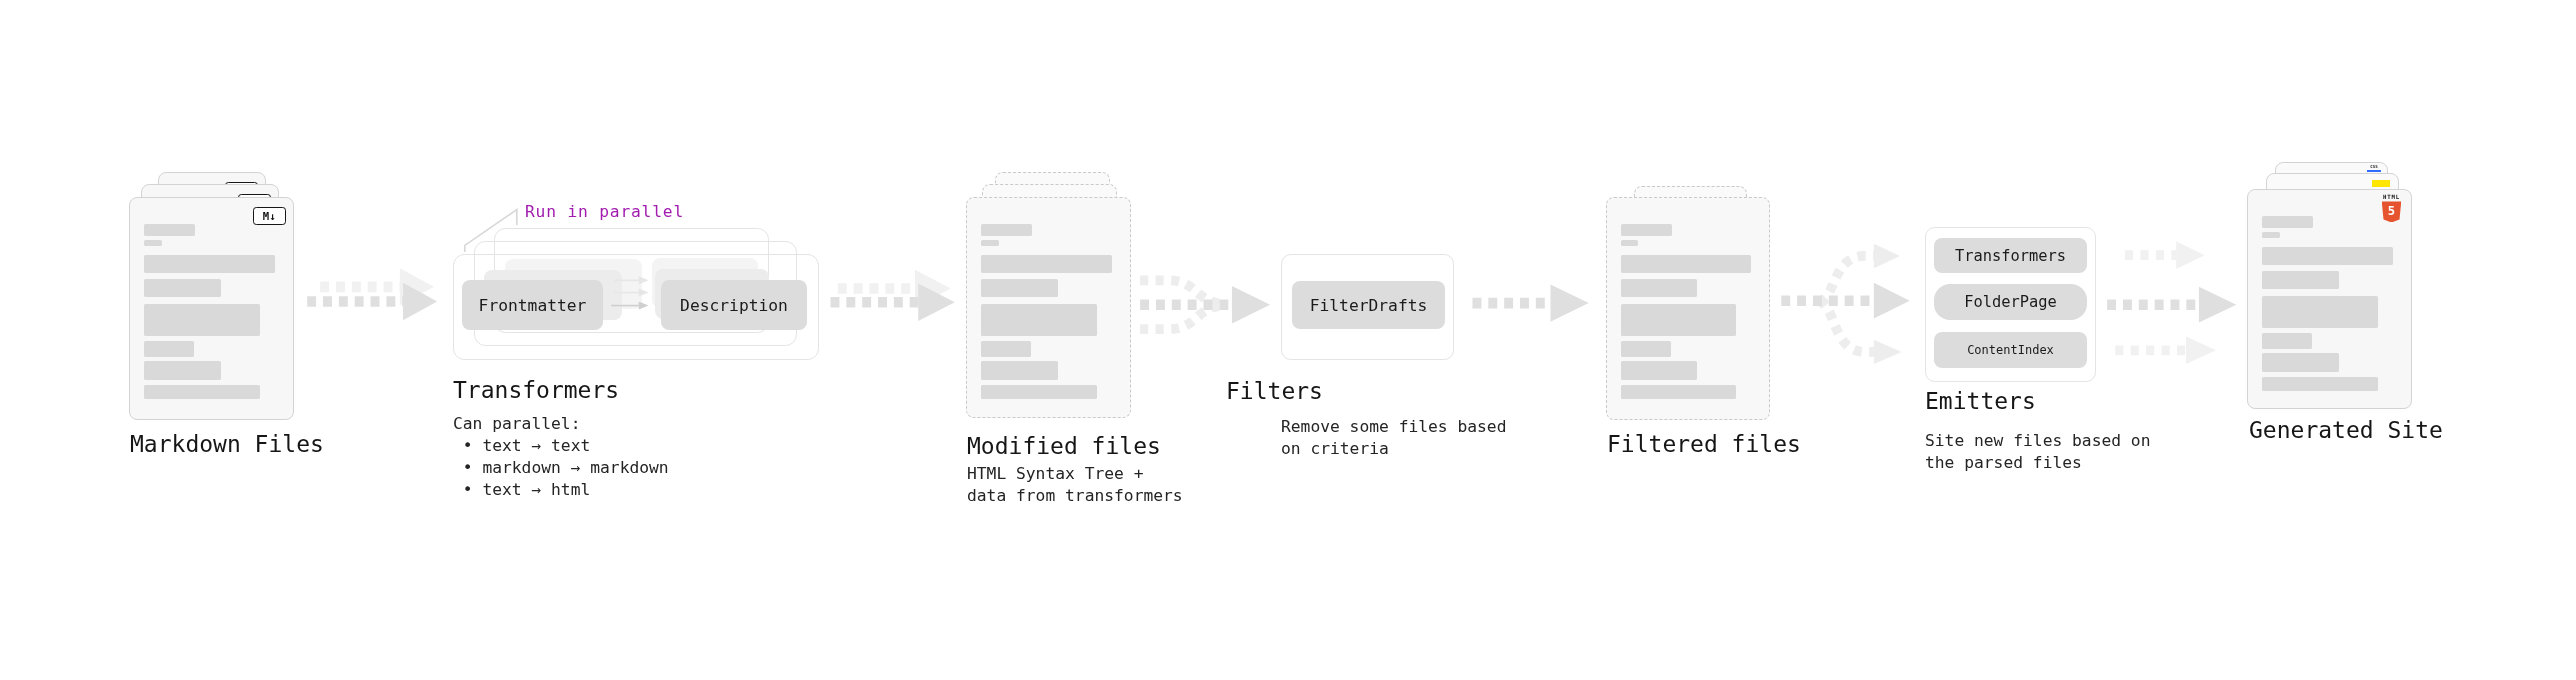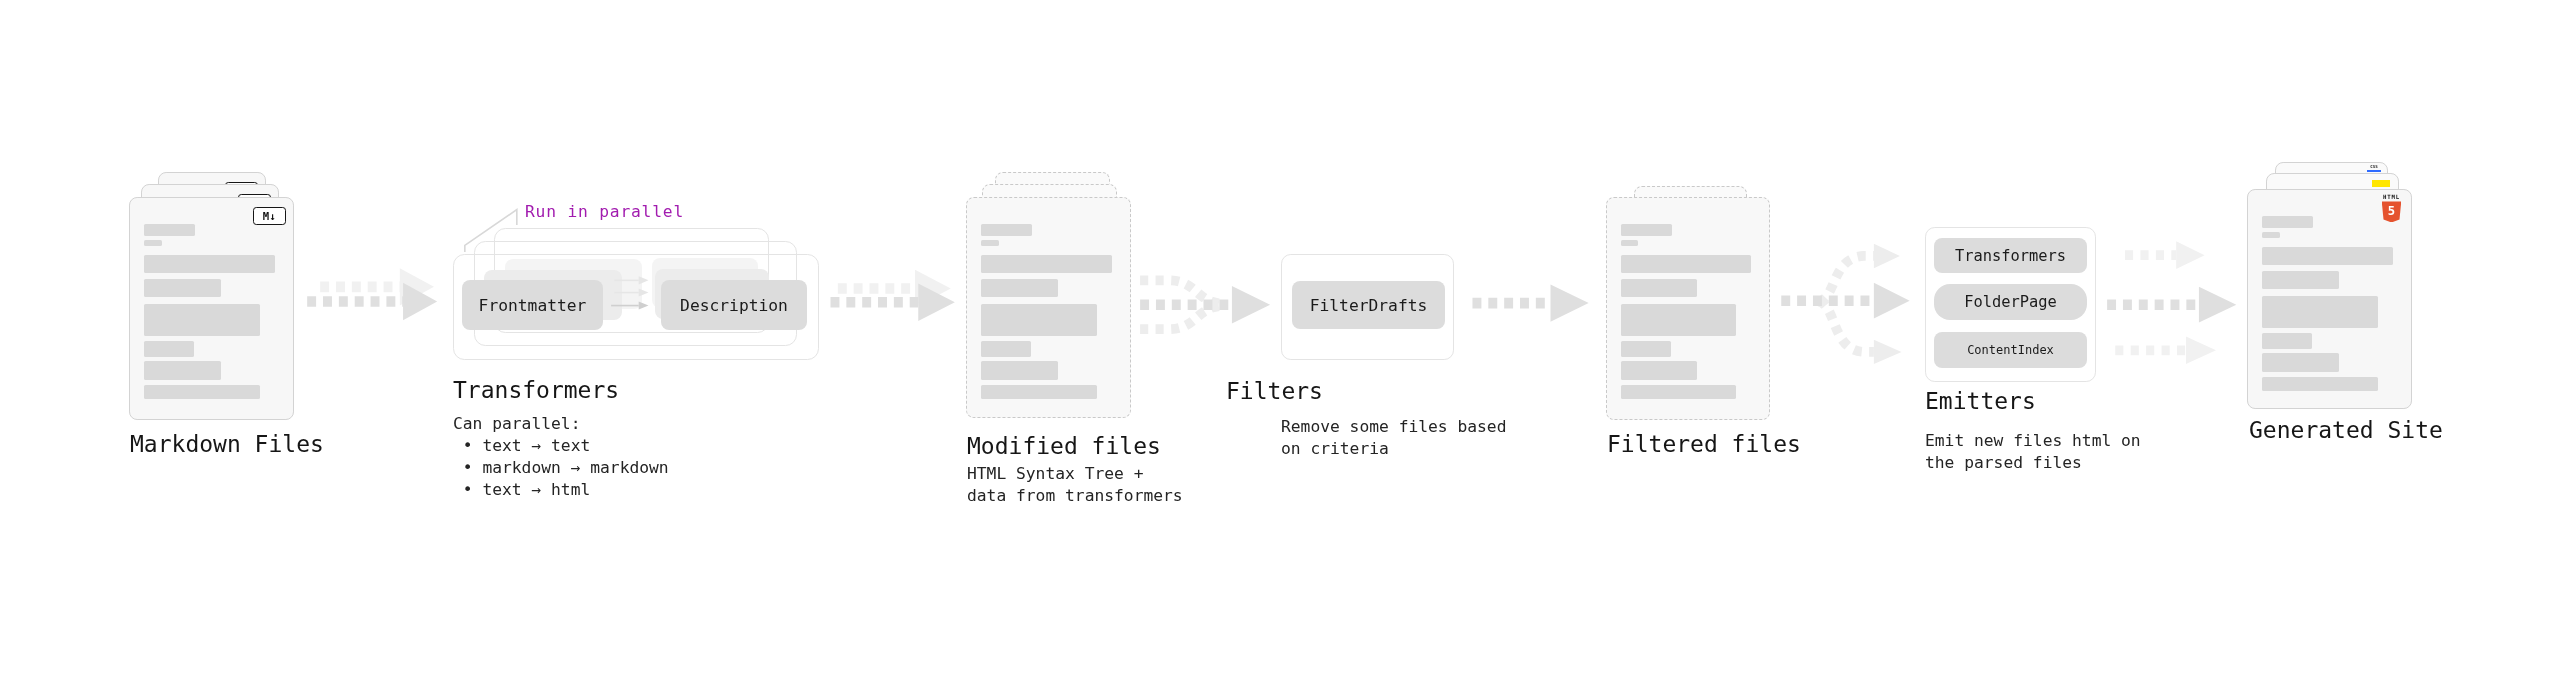--- a/index.html
+++ b/index.html
@@ -126,21 +126,21 @@
     </div>
   </div>
   <div class="title" style="left:1607px;top:430px;">Filtered files</div>
 
   <div class="frame filled" style="left:1925px;top:227px;width:171px;height:155px;"></div>
   <div class="chip" style="left:1934px;top:238px;width:153px;height:35px;font-size:15.4px;">Transformers</div>
   <div class="chip" style="left:1934px;top:284px;width:153px;height:36px;font-size:15.4px;border-radius:16px;">FolderPage</div>
   <div class="chip" style="left:1934px;top:332px;width:153px;height:36px;font-size:12px;">ContentIndex</div>
   <div class="title" style="left:1925px;top:387px;">Emitters</div>
   <div class="sub" style="left:1925px;top:430px;">
-    <div>Emit new files html on</div>
+    <div>Site new files based on</div>
     <div>the parsed files</div>
   </div>
 
   <div>
     <div class="doc lite" style="left:2275px;top:162px;width:113px;height:49px;">
       <div class="css-badge">CSS</div>
     </div>
     <div class="doc lite" style="left:2266px;top:173px;width:133px;height:45px;">
       <div class="js-badge"></div>
     </div>

